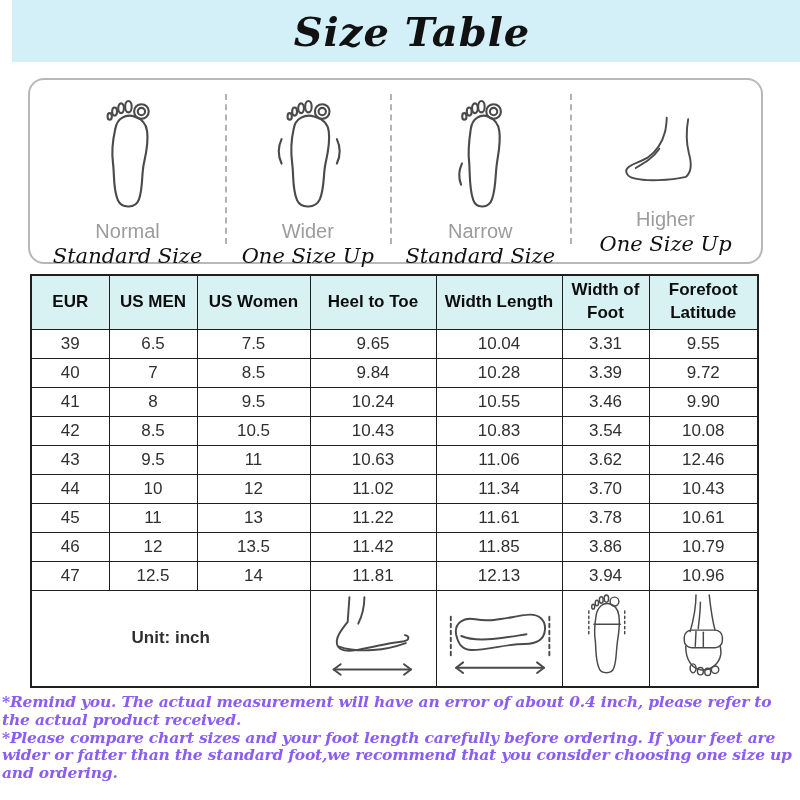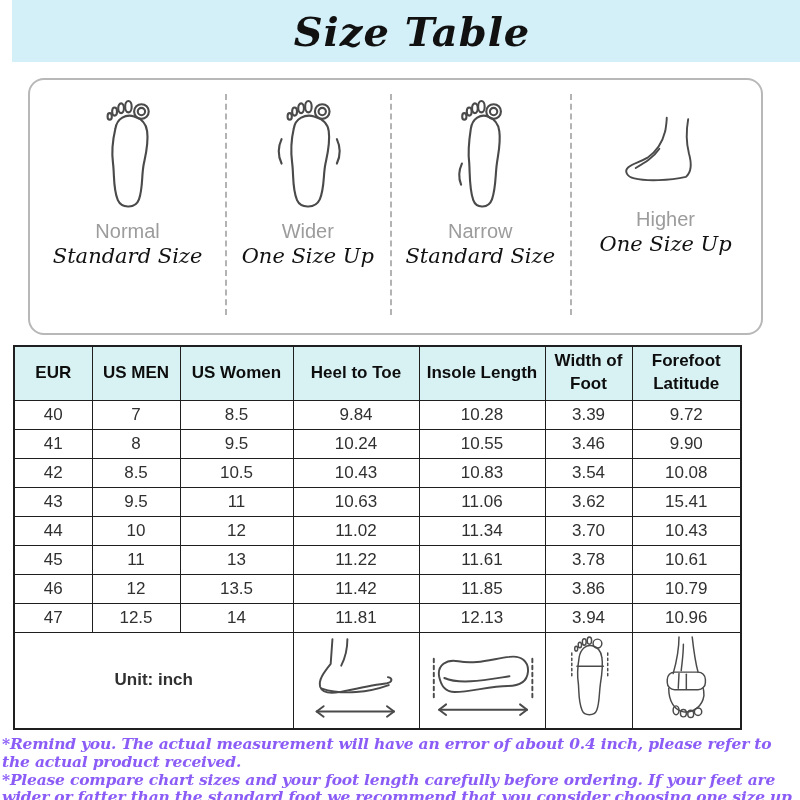--- a/index.html
+++ b/index.html
@@ -6,35 +6,35 @@
   html,body { width:800px; height:800px; background:#ffffff; overflow:hidden;
               font-family:"Liberation Sans", sans-serif; }
 
   
   .banner { width:800px; height:62px; background:var(--banner-bg,#d3f0f8);
             display:flex; align-items:center; justify-content:center;margin-left:12px; }
   .banner h1 { font-family:"DejaVu Serif", serif; font-style:italic; font-weight:600;
                font-size:40px; color:#111; letter-spacing:1px; }
 
   
-  .panel { position:relative; width:735px; height:257px; margin:16px 0 0 28px;
+  .panel { position:relative; width:735px; height:186px; margin:16px 0 0 28px;
            border:2px solid #b8b8b8; border-radius:16px; background:#fff;
            display:grid; grid-template-columns:26.7% 22.6% 24.6% 26.1%; }
   .panel .sep { position:absolute; top:14px; bottom:18px; width:0;
                 border-left:2px dashed #b3b3b3; }
   .sep1 { left:26.7%; } .sep2 { left:49.3%; } .sep3 { left:73.9%; }
   .fit-col { display:flex; flex-direction:column; align-items:center; padding-top:12px; }
   .fit-col svg { height:122px; }
   .foot-type { font-size:20px; color:#9c9c9c; margin-top:2px; }
   .advice { font-family:"DejaVu Serif", serif; font-style:italic; font-weight:normal;
             font-size:21px; color:#111; margin-top:1px; }
   .sketch { stroke:#4a4a4a; fill:none; stroke-width:2.6; stroke-linecap:round; stroke-linejoin:round; }
 
   
-  table.size { border-collapse:collapse; margin:10px 0 0 13px; width:727px;
+  table.size { border-collapse:collapse; margin:10px 0 0 30px; width:727px;
                table-layout:fixed;padding-left:8px; }
   table.size th, table.size td { border:1.5px solid #1f1f1f; text-align:center; }
   table.size { border:2px solid #1f1f1f; }
   table.size th { background:var(--header-bg,#d8f2f4); font-size:17px; font-weight:bold;
                   color:#0d0d0d; height:54px; line-height:1.35; padding:0 4px; }
   table.size td { font-size:17px; color:#303030; height:29px; background:#fff; }
   tr.unit-row td { height:97px;text-align:center; }
   td.unit-cell { font-weight:bold; font-size:17px; color:#0d0d0d; }
   .measure-icon svg { height:88px; max-width:100%; }
 
@@ -127,26 +127,35 @@
       <col style="width:126px">
       <col style="width:87px">
     <col style="width:109px">
   </colgroup>
   <thead>
     <tr>
         <th>EUR</th>
         <th>US MEN</th>
         <th>US Women</th>
         <th>Heel to Toe</th>
-        <th>Insole Length</th>
+        <th>Width Length</th>
         <th>Width of Foot</th>
         <th>Forefoot Latitude</th>
       </tr>
   </thead>
   <tbody>
+      <tr>
+        <td>39</td>
+        <td>6.5</td>
+        <td>7.5</td>
+        <td>9.65</td>
+        <td>10.04</td>
+        <td>3.31</td>
+        <td>9.55</td>
+      </tr>
       <tr>
         <td>40</td>
         <td>7</td>
         <td>8.5</td>
         <td>9.84</td>
         <td>10.28</td>
         <td>3.39</td>
         <td>9.72</td>
       </tr>
       <tr>
@@ -167,21 +176,21 @@
         <td>3.54</td>
         <td>10.08</td>
       </tr>
       <tr>
         <td>43</td>
         <td>9.5</td>
         <td>11</td>
         <td>10.63</td>
         <td>11.06</td>
         <td>3.62</td>
-        <td>15.41</td>
+        <td>12.46</td>
       </tr>
       <tr>
         <td>44</td>
         <td>10</td>
         <td>12</td>
         <td>11.02</td>
         <td>11.34</td>
         <td>3.70</td>
         <td>10.43</td>
       </tr>

